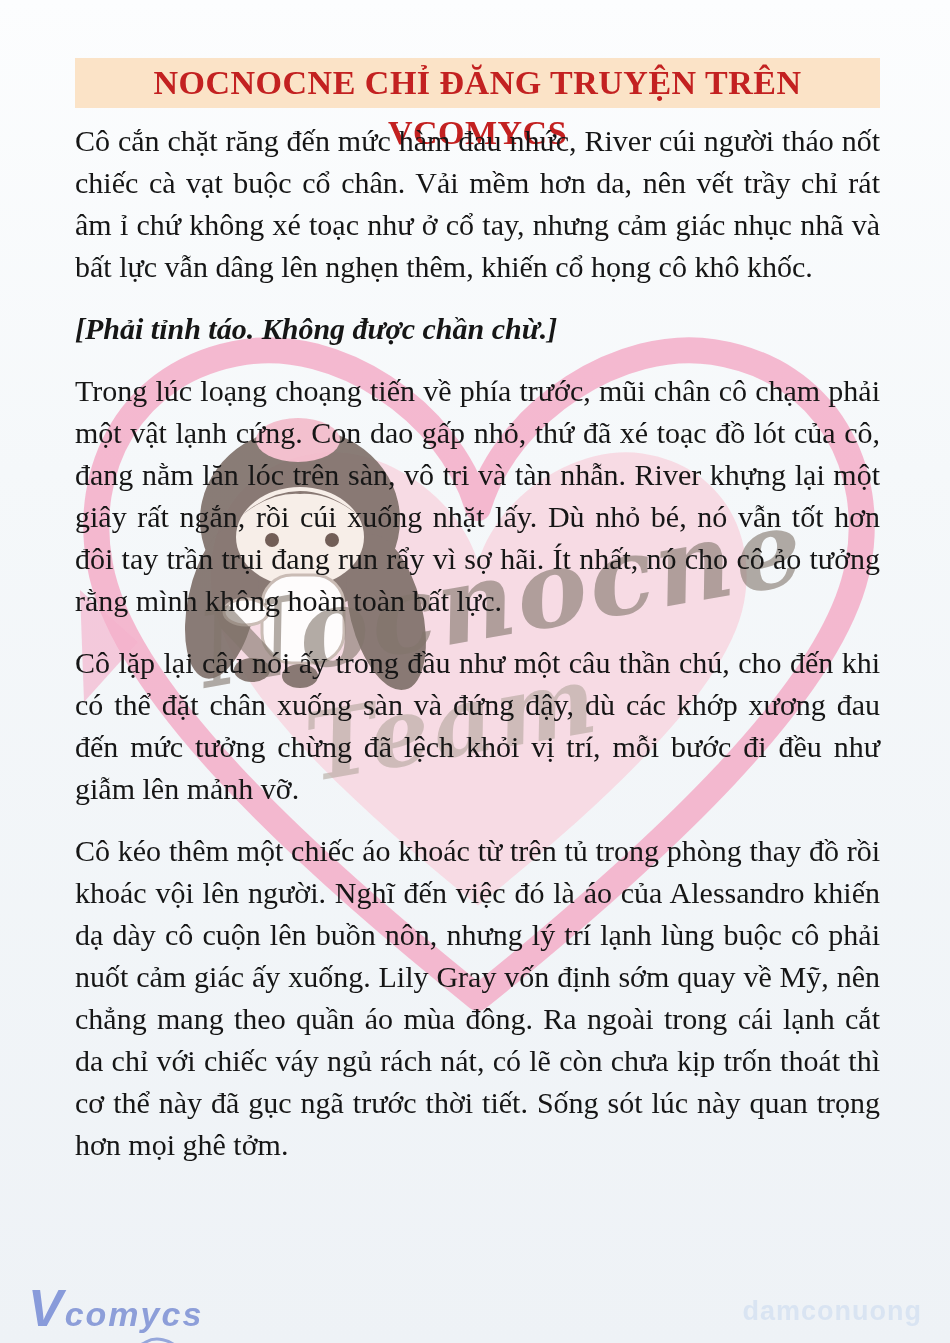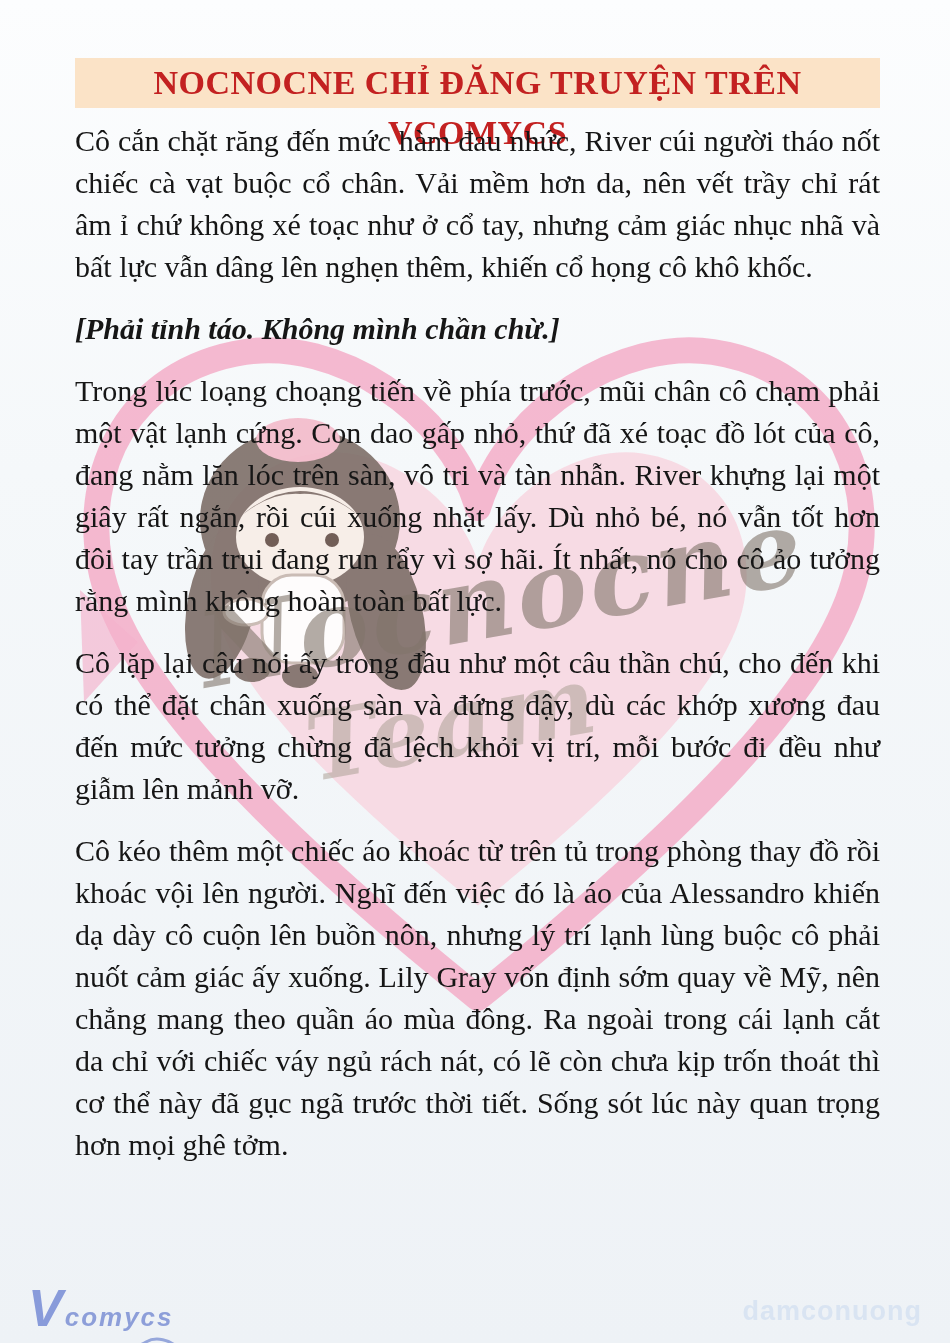--- a/index.html
+++ b/index.html
@@ -53,21 +53,21 @@
     text-align:left;
   }
 
   
   .logo { position:absolute; left:28px; top:1278px; z-index:3; opacity:0.9; }
   .logo-text {
     display:inline-block;
     font-family:"Liberation Sans", sans-serif;
     font-style:italic;
     font-weight:bold;
-    font-size:26px;
+    font-size:34px;
     letter-spacing:2px;
     color:#8396d6;
   }
   .logo-text::first-letter { font-size:52px; color:#7e92d8; }
   .logo-swash { display:block; margin:-6px 0 0 30px; }
   .credit {
     position:absolute;
     right:28px;
     top:1296px;
     z-index:3;
@@ -108,21 +108,21 @@
       </g>
     </g>
   </svg>
 
   <div class="wm-script wm-noc">Nocnocne</div>
   <div class="wm-script wm-team">Team</div>
 
   <div class="content">
     <div class="banner">NOCNOCNE CHỈ ĐĂNG TRUYỆN TRÊN VCOMYCS</div>
     <p class="para">Cô cắn chặt răng đến mức hàm đau nhức, River cúi người tháo nốt chiếc cà vạt buộc cổ chân. Vải mềm hơn da, nên vết trầy chỉ rát âm ỉ chứ không xé toạc như ở cổ tay, nhưng cảm giác nhục nhã và bất lực vẫn dâng lên nghẹn thêm, khiến cổ họng cô khô khốc.</p>
-    <p class="para italic">[Phải tỉnh táo. Không mình chần chừ.]</p>
+    <p class="para italic">[Phải tỉnh táo. Không được chần chừ.]</p>
     <p class="para">Trong lúc loạng choạng tiến về phía trước, mũi chân cô chạm phải một vật lạnh cứng. Con dao gấp nhỏ, thứ đã xé toạc đồ lót của cô, đang nằm lăn lóc trên sàn, vô tri và tàn nhẫn. River khựng lại một giây rất ngắn, rồi cúi xuống nhặt lấy. Dù nhỏ bé, nó vẫn tốt hơn đôi tay trần trụi đang run rẩy vì sợ hãi. Ít nhất, nó cho cô ảo tưởng rằng mình không hoàn toàn bất lực.</p>
     <p class="para">Cô lặp lại câu nói ấy trong đầu như một câu thần chú, cho đến khi có thể đặt chân xuống sàn và đứng dậy, dù các khớp xương đau đến mức tưởng chừng đã lệch khỏi vị trí, mỗi bước đi đều như giẫm lên mảnh vỡ.</p>
     <p class="para">Cô kéo thêm một chiếc áo khoác từ trên tủ trong phòng thay đồ rồi khoác vội lên người. Nghĩ đến việc đó là áo của Alessandro khiến dạ dày cô cuộn lên buồn nôn, nhưng lý trí lạnh lùng buộc cô phải nuốt cảm giác ấy xuống. Lily Gray vốn định sớm quay về Mỹ, nên chẳng mang theo quần áo mùa đông. Ra ngoài trong cái lạnh cắt da chỉ với chiếc váy ngủ rách nát, có lẽ còn chưa kịp trốn thoát thì cơ thể này đã gục ngã trước thời tiết. Sống sót lúc này quan trọng hơn mọi ghê tởm.</p>
   </div>
 
   <div class="logo">
     <span class="logo-text">Vcomycs</span>
     <svg class="logo-swash" width="130" height="26" viewBox="0 0 130 26">
       <path d="M6 20 C 32 2, 62 26, 88 10 C 98 4, 112 8, 120 16" stroke="#8d9fd9" fill="none" stroke-width="3" stroke-linecap="round"></path>
     </svg>

